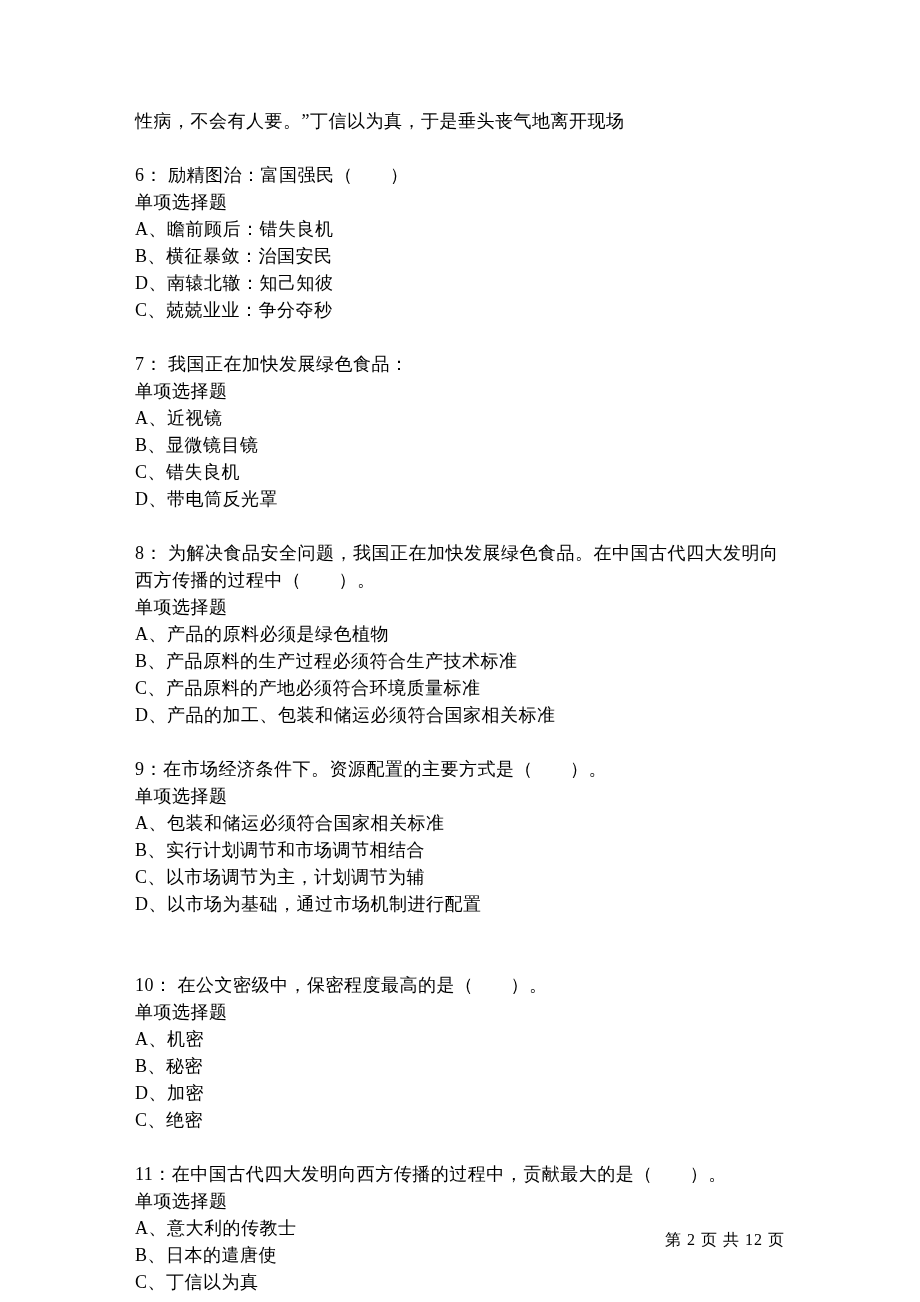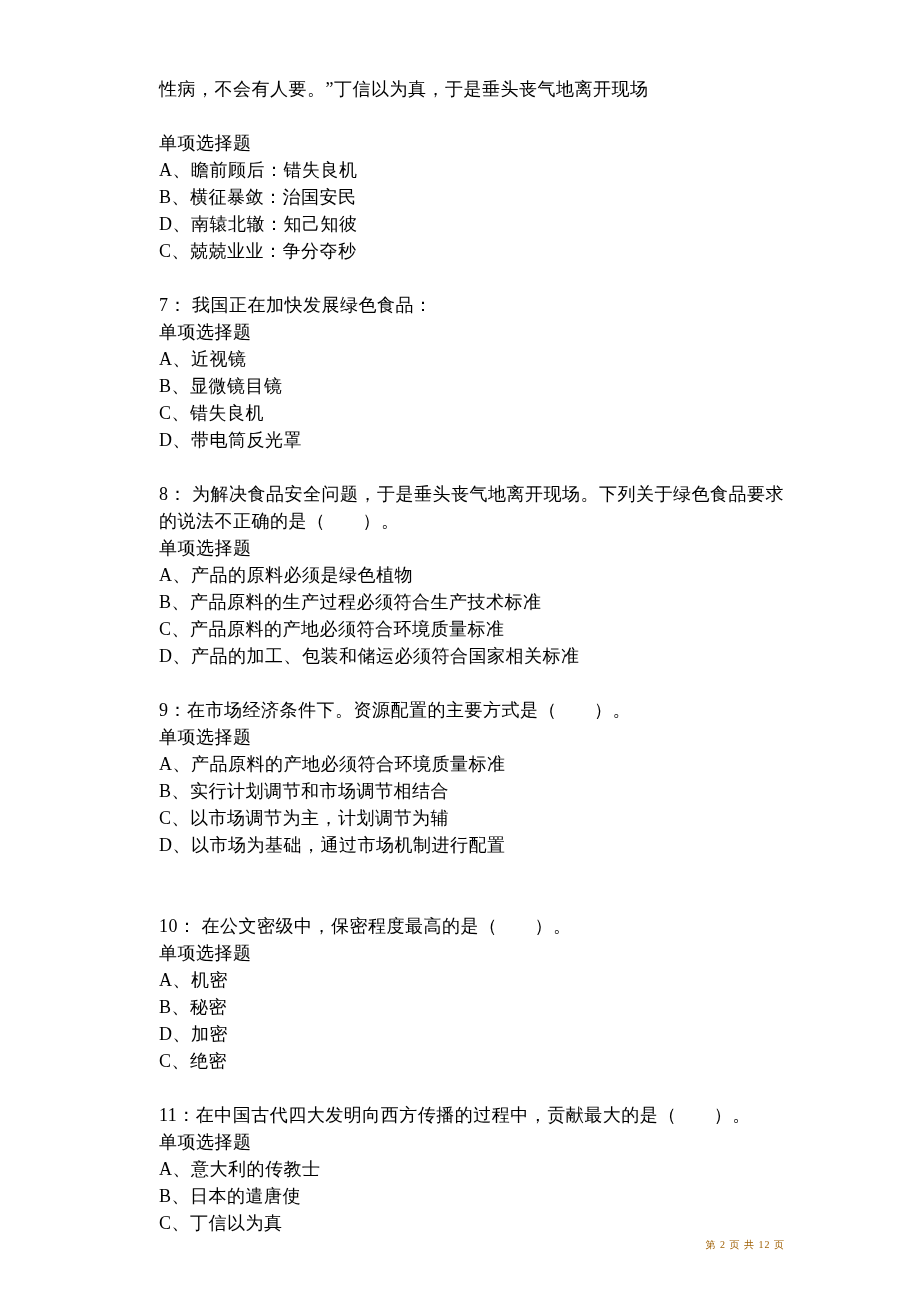--- a/index.html
+++ b/index.html
@@ -11,80 +11,80 @@
       width: 920px;
       height: 1302px;
       background: #ffffff;
       font-family: "SimSun", "宋体", serif;
       font-size: 18px;
       line-height: 1.5;
       color: #000000;
       position: relative;
     }
     .content {
-      padding: 76px 135px 0 135px;
-      margin-left: 24px;
+      padding: 108px 135px 0 135px;
     }
     .line {
       margin-bottom: 0px;
       letter-spacing: 0.5px;
     }
     .question-block {
       margin-bottom: 27px;
     }
     .question-block.extra-gap {
       margin-bottom: 54px;
     }
     .footer {
       position: absolute;
       bottom: 50px;
       right: 135px;
-      font-size: 10px;
-      color: #a16207;
+      font-size: 16px;
+      color: #000000;
       letter-spacing: 1px;
     }
   </style>
 </head>
 <body>
 
 <div class="content">
   <div class="question-block">
     <div class="line">性病，不会有人要。”丁信以为真，于是垂头丧气地离开现场</div>
   </div>
 
   <div class="question-block">
+    <div class="line"><span>6：</span><span> 励精图治：富国强民（　　）</span></div>
     <div class="line">单项选择题</div>
     <div class="line">A、瞻前顾后：错失良机</div>
     <div class="line">B、横征暴敛：治国安民</div>
     <div class="line">D、南辕北辙：知己知彼</div>
     <div class="line">C、兢兢业业：争分夺秒</div>
   </div>
 
   <div class="question-block">
     <div class="line"><span>7：</span><span> 我国正在加快发展绿色食品：</span></div>
     <div class="line">单项选择题</div>
     <div class="line">A、近视镜</div>
     <div class="line">B、显微镜目镜</div>
     <div class="line">C、错失良机</div>
     <div class="line">D、带电筒反光罩</div>
   </div>
 
   <div class="question-block">
-    <div class="line"><span>8：</span><span> 为解决食品安全问题，于是垂头丧气地离开现场。下列关于绿色食品要求的说法不正确的是（　　）。</span></div>
+    <div class="line"><span>8：</span><span> 为解决食品安全问题，我国正在加快发展绿色食品。在中国古代四大发明向西方传播的过程中（　　）。</span></div>
     <div class="line">单项选择题</div>
     <div class="line">A、产品的原料必须是绿色植物</div>
     <div class="line">B、产品原料的生产过程必须符合生产技术标准</div>
     <div class="line">C、产品原料的产地必须符合环境质量标准</div>
     <div class="line">D、产品的加工、包装和储运必须符合国家相关标准</div>
   </div>
 
   <div class="question-block extra-gap">
     <div class="line"><span>9：</span><span>在市场经济条件下。资源配置的主要方式是（　　）。</span></div>
     <div class="line">单项选择题</div>
-    <div class="line">A、产品原料的产地必须符合环境质量标准</div>
+    <div class="line">A、包装和储运必须符合国家相关标准</div>
     <div class="line">B、实行计划调节和市场调节相结合</div>
     <div class="line">C、以市场调节为主，计划调节为辅</div>
     <div class="line">D、以市场为基础，通过市场机制进行配置</div>
   </div>
 
   <div class="question-block">
     <div class="line"><span>10：</span><span> 在公文密级中，保密程度最高的是（　　）。</span></div>
     <div class="line">单项选择题</div>
     <div class="line">A、机密</div>
     <div class="line">B、秘密</div>

